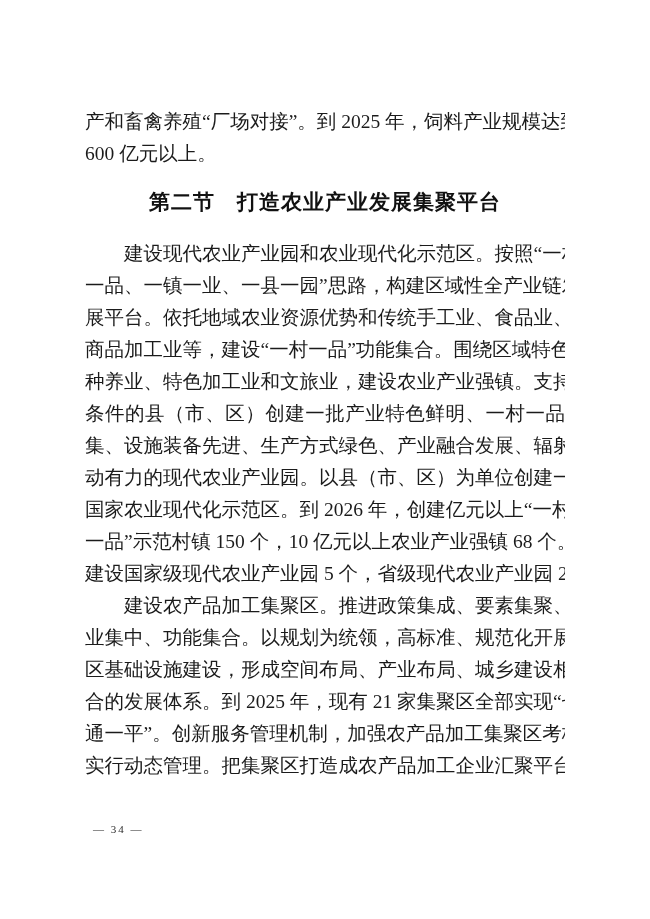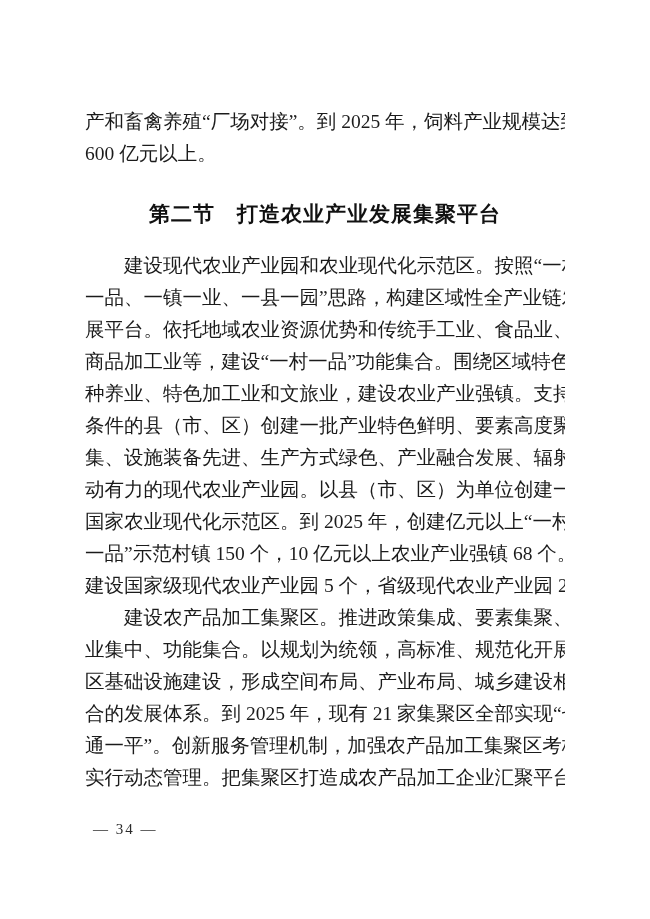--- a/index.html
+++ b/index.html
@@ -37,35 +37,35 @@
     overflow: hidden;
   }
   .line.lastline {
     text-align: right;
     text-align-last: left;
   }
   .line.indent {
     text-indent: 2em;
   }
   .heading {
-    margin: 28px 0 20px 0;
+    margin: 16px 0 20px 0;
     font-family: Liberation Serif, serif;
     font-weight: 700;
     font-size: 21px;
     line-height: 32px;
     height: 32px;
     text-align: center;
     color: #111111;
     letter-spacing: 1px;
   }
   .page-number {
     position: absolute;
     left: 93px;
     top: 818px;
-    font-size: 15px;
+    font-size: 11px;
     line-height: 22px;
     color: #2a2a2a;
     letter-spacing: 2px;
   }
 </style>
 </head>
 <body>
 
 <div class="page">
   <div class="content">
@@ -76,24 +76,24 @@
     </div>
 
     <div class="heading">第二节　打造农业产业发展集聚平台</div>
 
     <div class="para">
       <div class="line indent">建设现代农业产业园和农业现代化示范区。按照“一村</div>
       <div class="line">一品、一镇一业、一县一园”思路，构建区域性全产业链发</div>
       <div class="line">展平台。依托地域农业资源优势和传统手工业、食品业、小</div>
       <div class="line">商品加工业等，建设“一村一品”功能集合。围绕区域特色</div>
       <div class="line">种养业、特色加工业和文旅业，建设农业产业强镇。支持有</div>
-      <div class="line">条件的县（市、区）创建一批产业特色鲜明、要素高度聚</div>
+      <div class="line">条件的县（市、区）创建一批产业特色鲜明、一村一品</div>
       <div class="line">集、设施装备先进、生产方式绿色、产业融合发展、辐射带</div>
       <div class="line">动有力的现代农业产业园。以县（市、区）为单位创建一批</div>
-      <div class="line">国家农业现代化示范区。到 2025 年，创建亿元以上“一村</div>
+      <div class="line">国家农业现代化示范区。到 2026 年，创建亿元以上“一村</div>
       <div class="line">一品”示范村镇 150 个，10 亿元以上农业产业强镇 68 个。</div>
       <div class="line">建设国家级现代农业产业园 5 个，省级现代农业产业园 20</div>
     </div>
 
     <div class="para">
       <div class="line indent">建设农产品加工集聚区。推进政策集成、要素集聚、企</div>
       <div class="line">业集中、功能集合。以规划为统领，高标准、规范化开展园</div>
       <div class="line">区基础设施建设，形成空间布局、产业布局、城乡建设相融</div>
       <div class="line">合的发展体系。到 2025 年，现有 21 家集聚区全部实现“七</div>
       <div class="line">通一平”。创新服务管理机制，加强农产品加工集聚区考核，</div>

